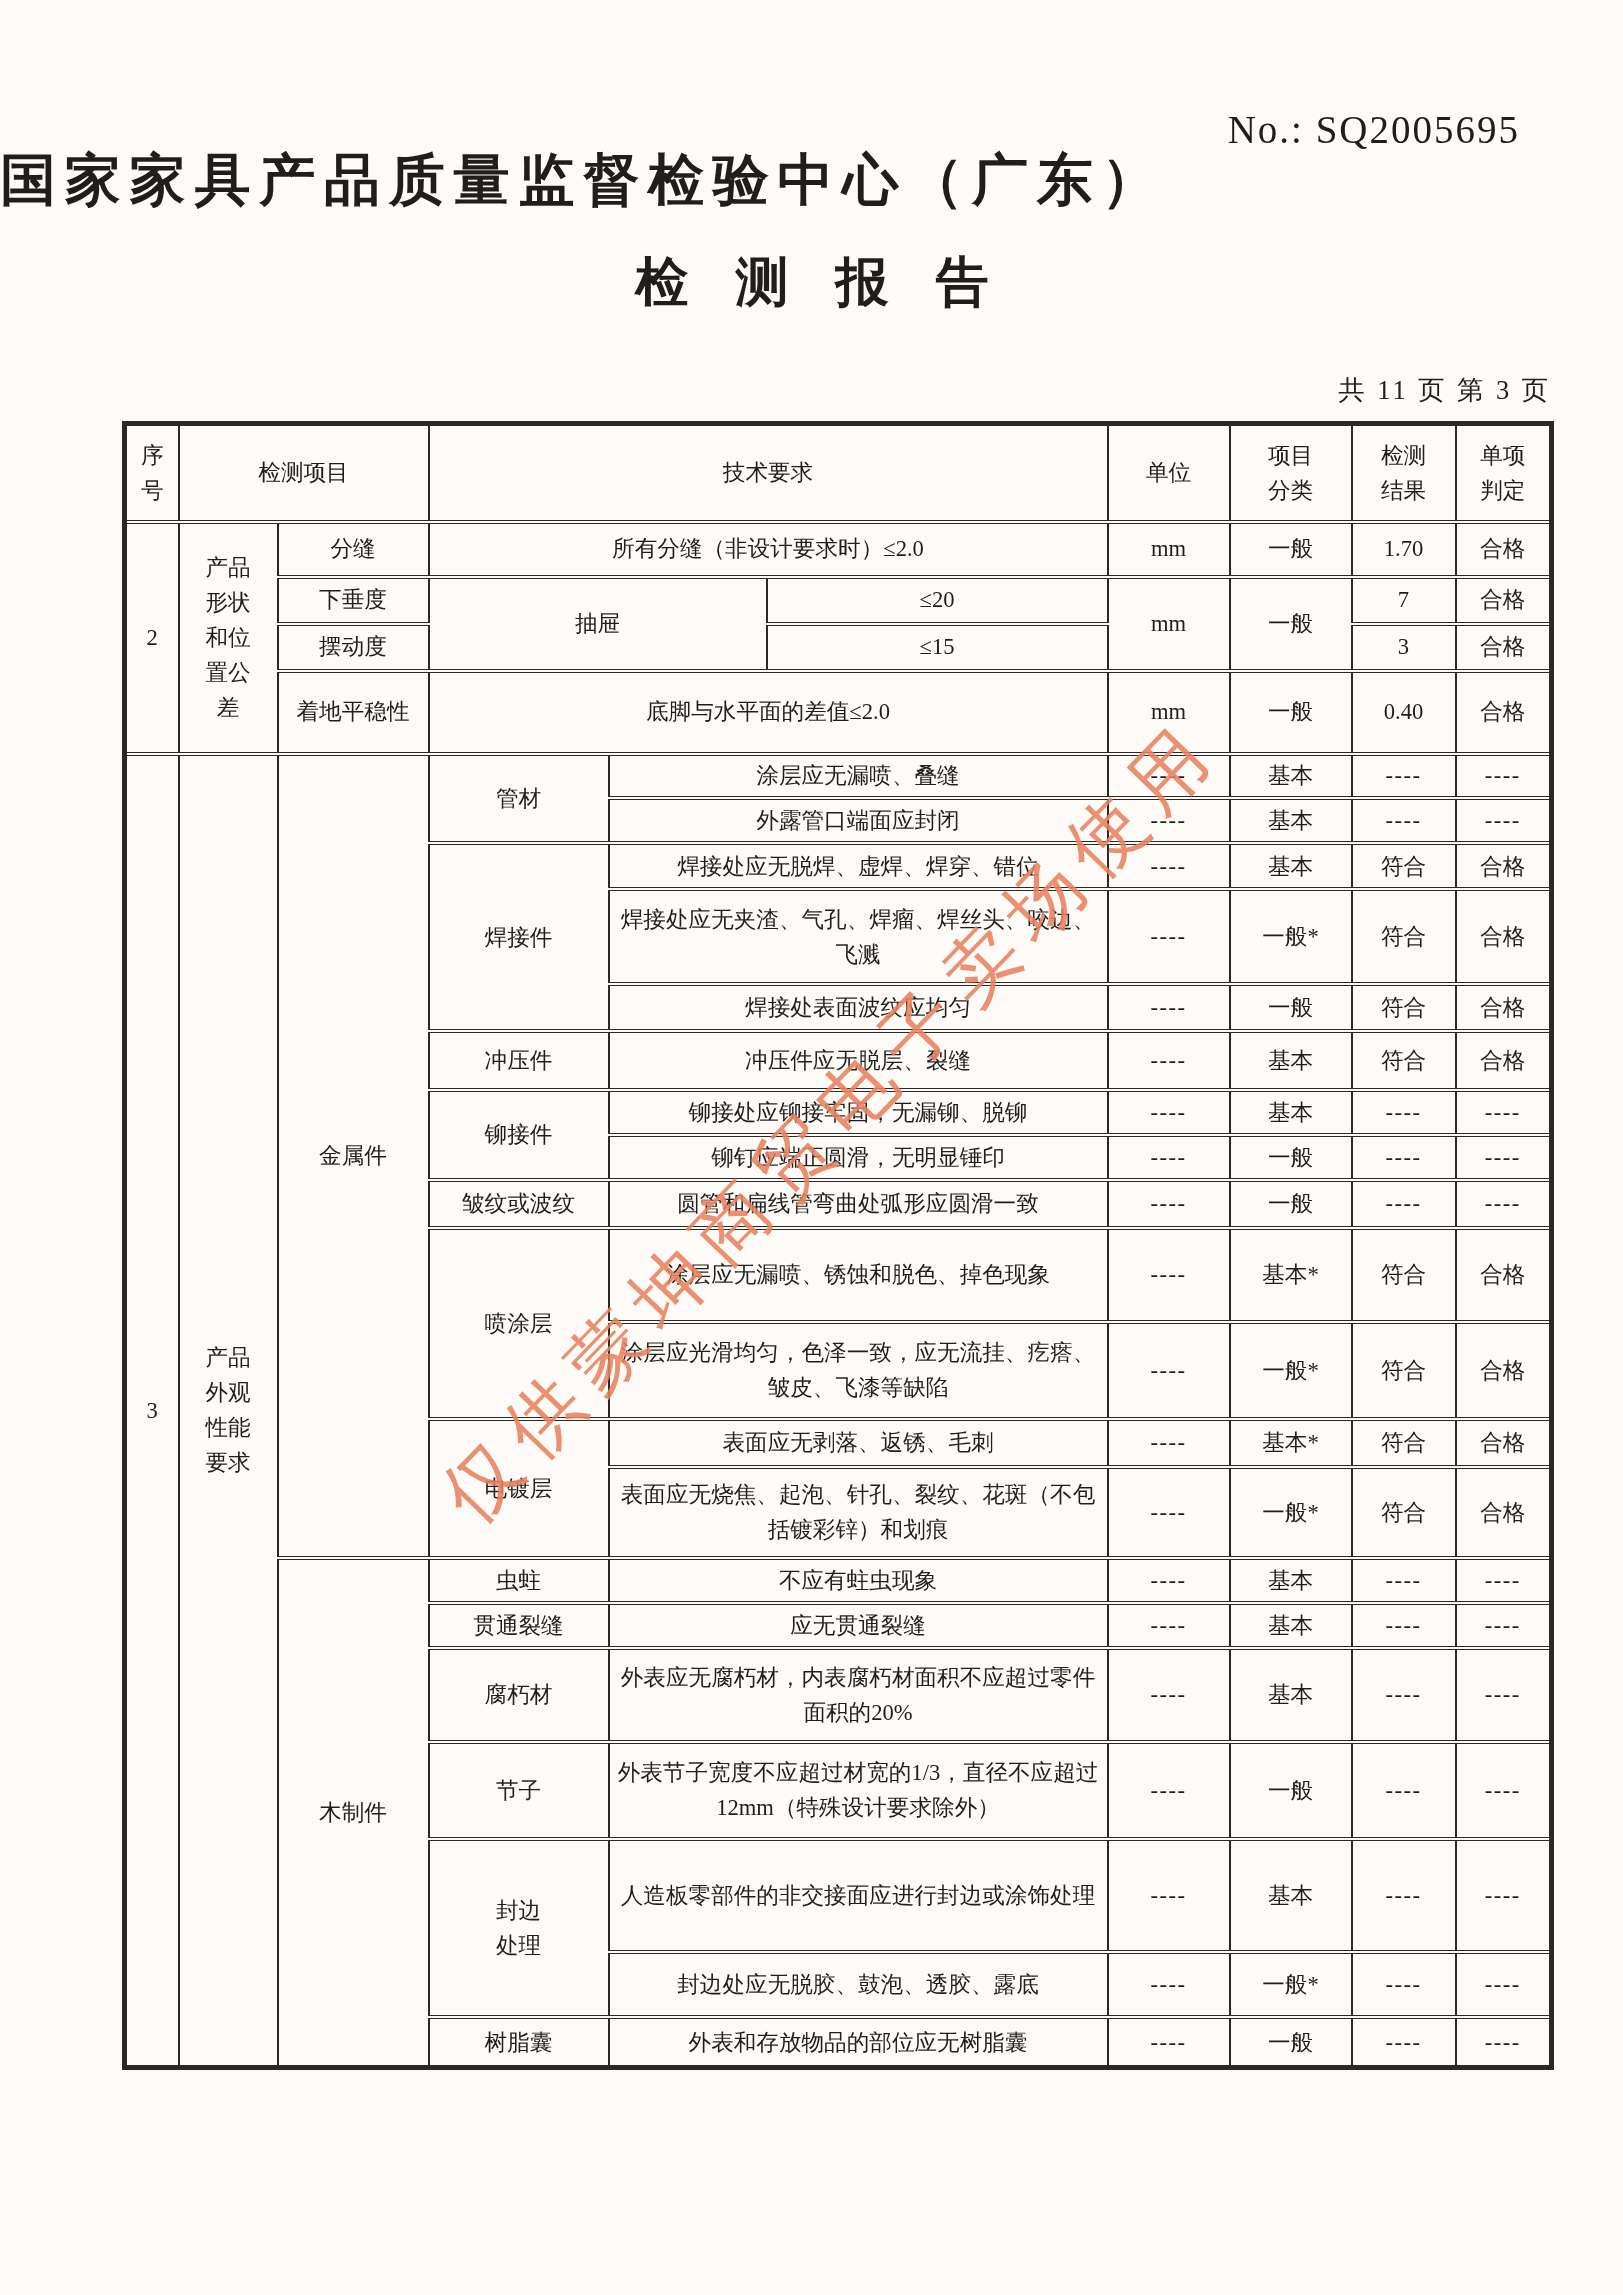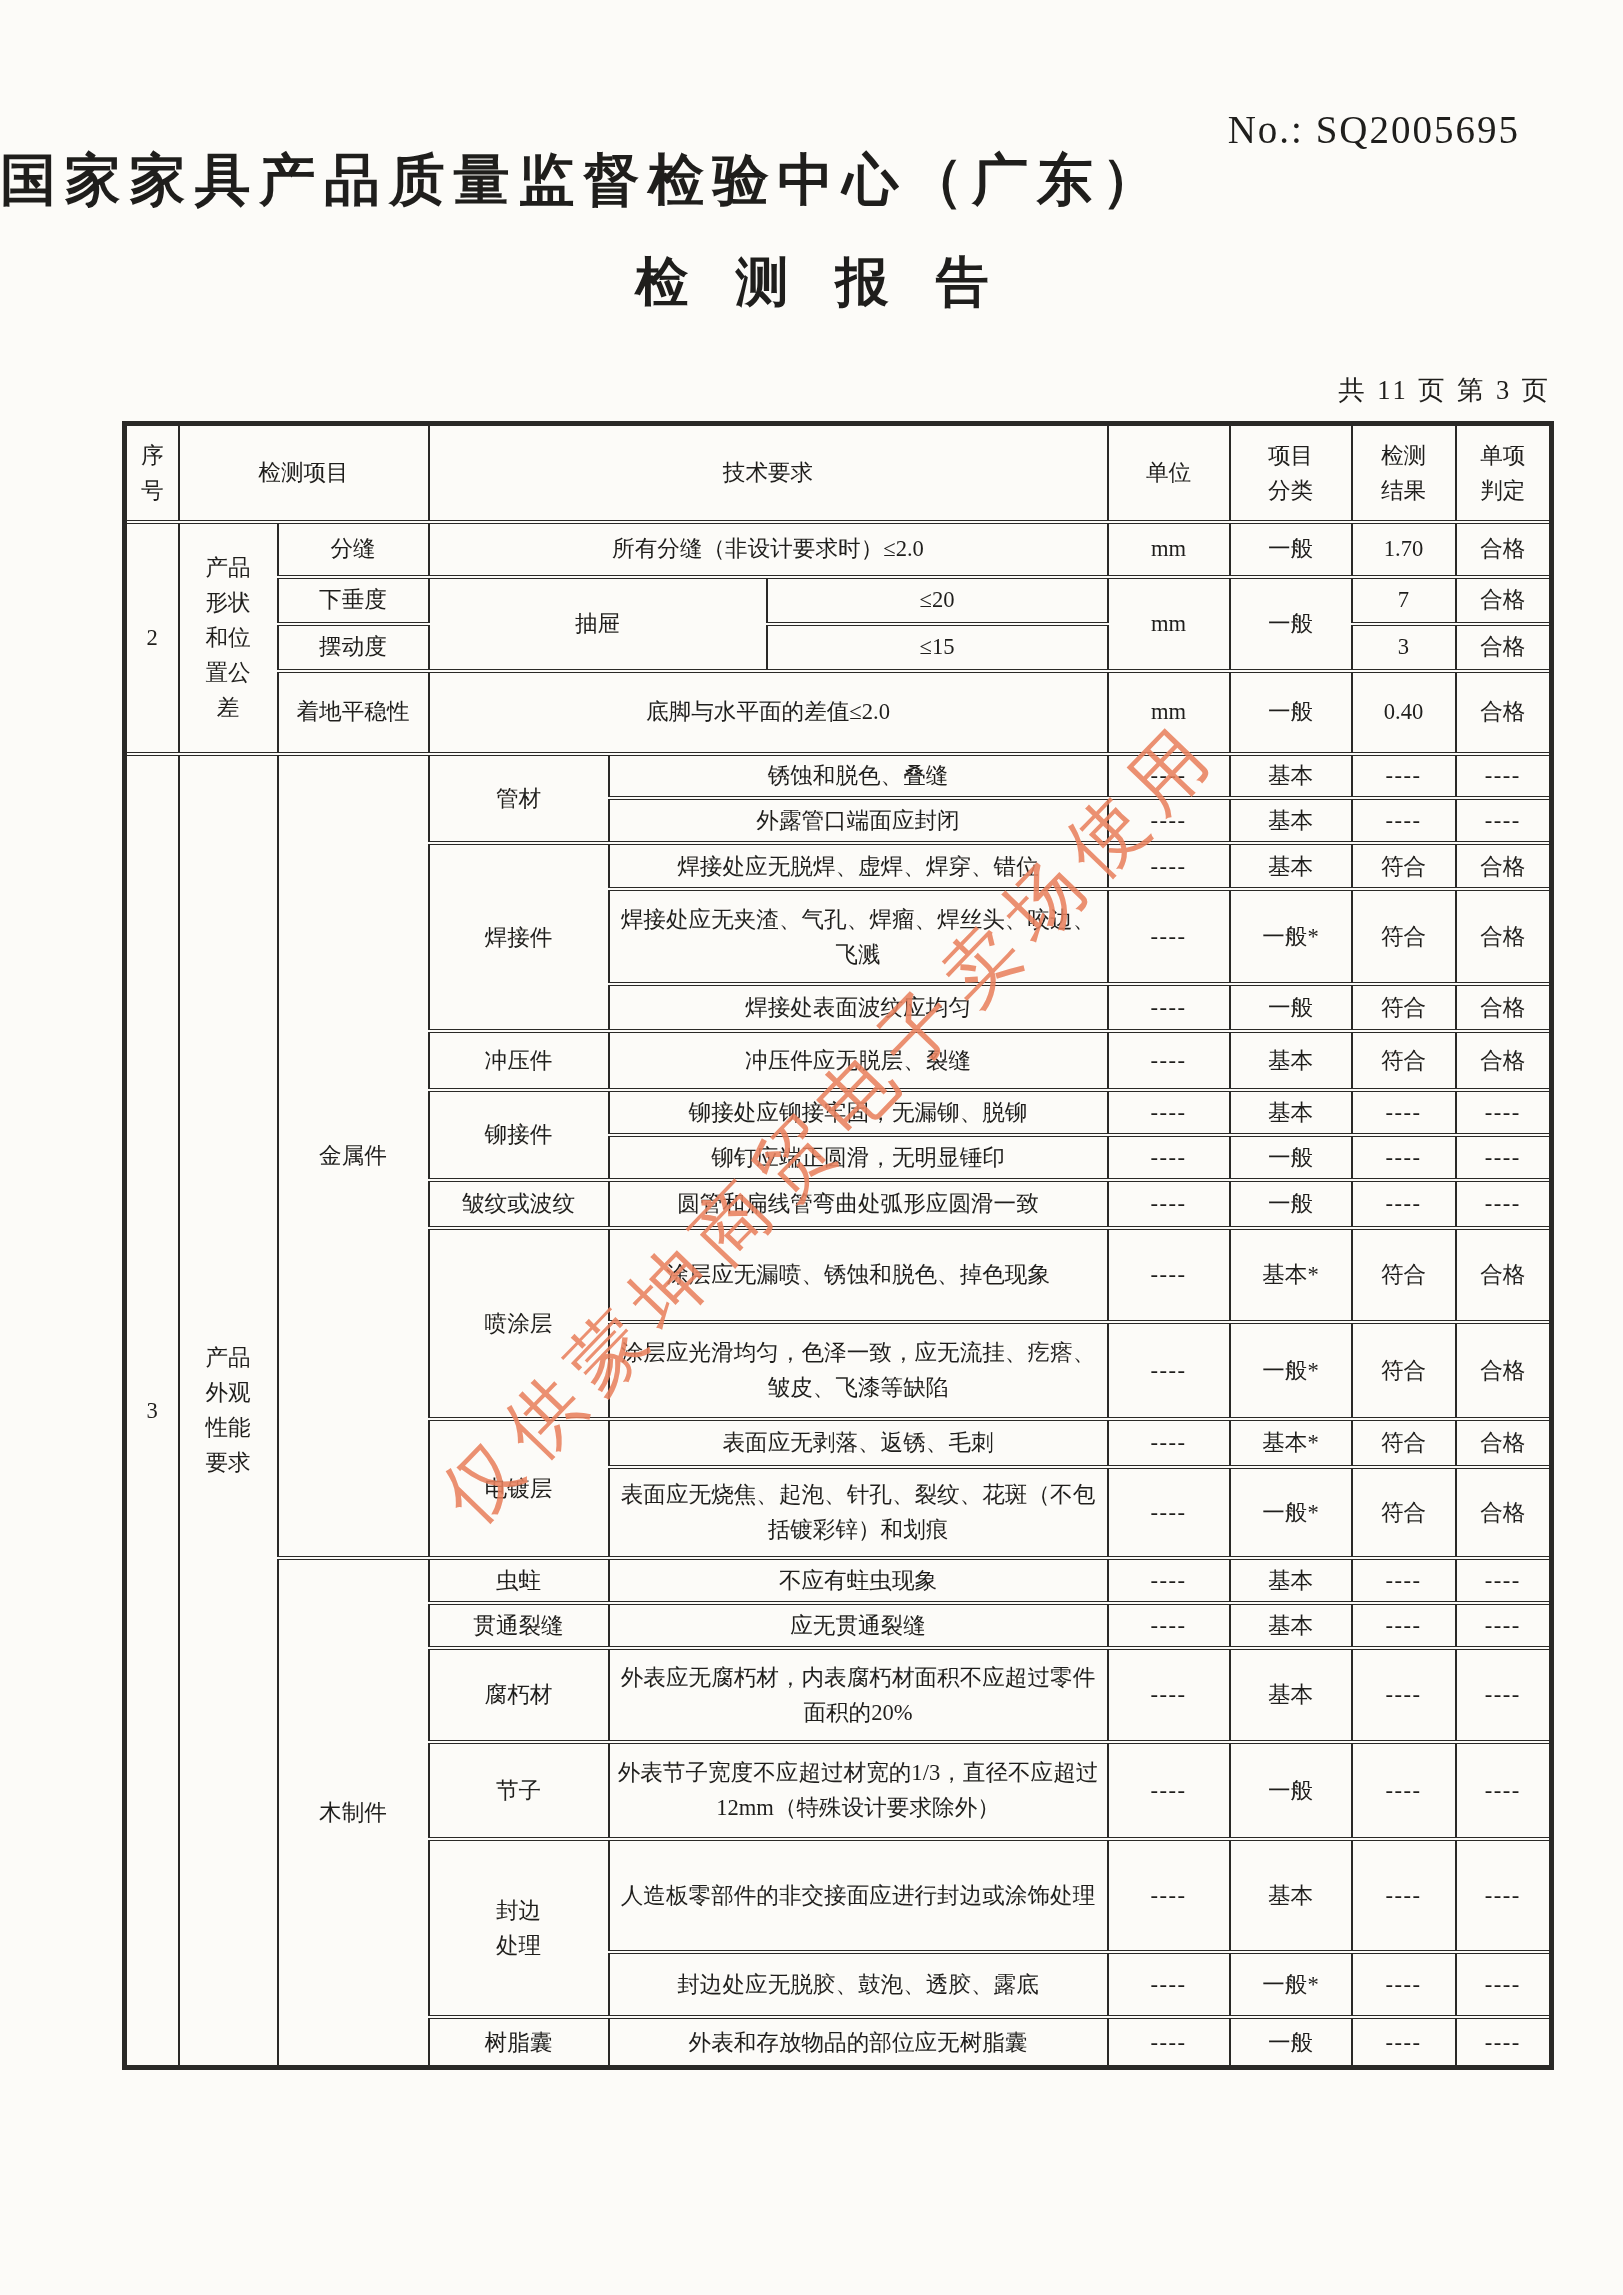--- a/index.html
+++ b/index.html
@@ -172,21 +172,21 @@
       </tr>
 
       <tr style="height:41px">
         <td class="seq" rowspan="20">3</td>
         <td class="pre" rowspan="20">产品
 外观
 性能
 要求</td>
         <td rowspan="13">金属件</td>
         <td rowspan="2">管材</td>
-        <td class="req" colspan="2">锈蚀和脱色、叠缝</td>
+        <td class="req" colspan="2">涂层应无漏喷、叠缝</td>
         <td class="dash">----</td>
         <td>基本</td>
         <td class="dash">----</td>
         <td class="dash">----</td>
       </tr>
       <tr style="height:41px">
         <td class="req" colspan="2">外露管口端面应封闭</td>
         <td class="dash">----</td>
         <td>基本</td>
         <td class="dash">----</td>

